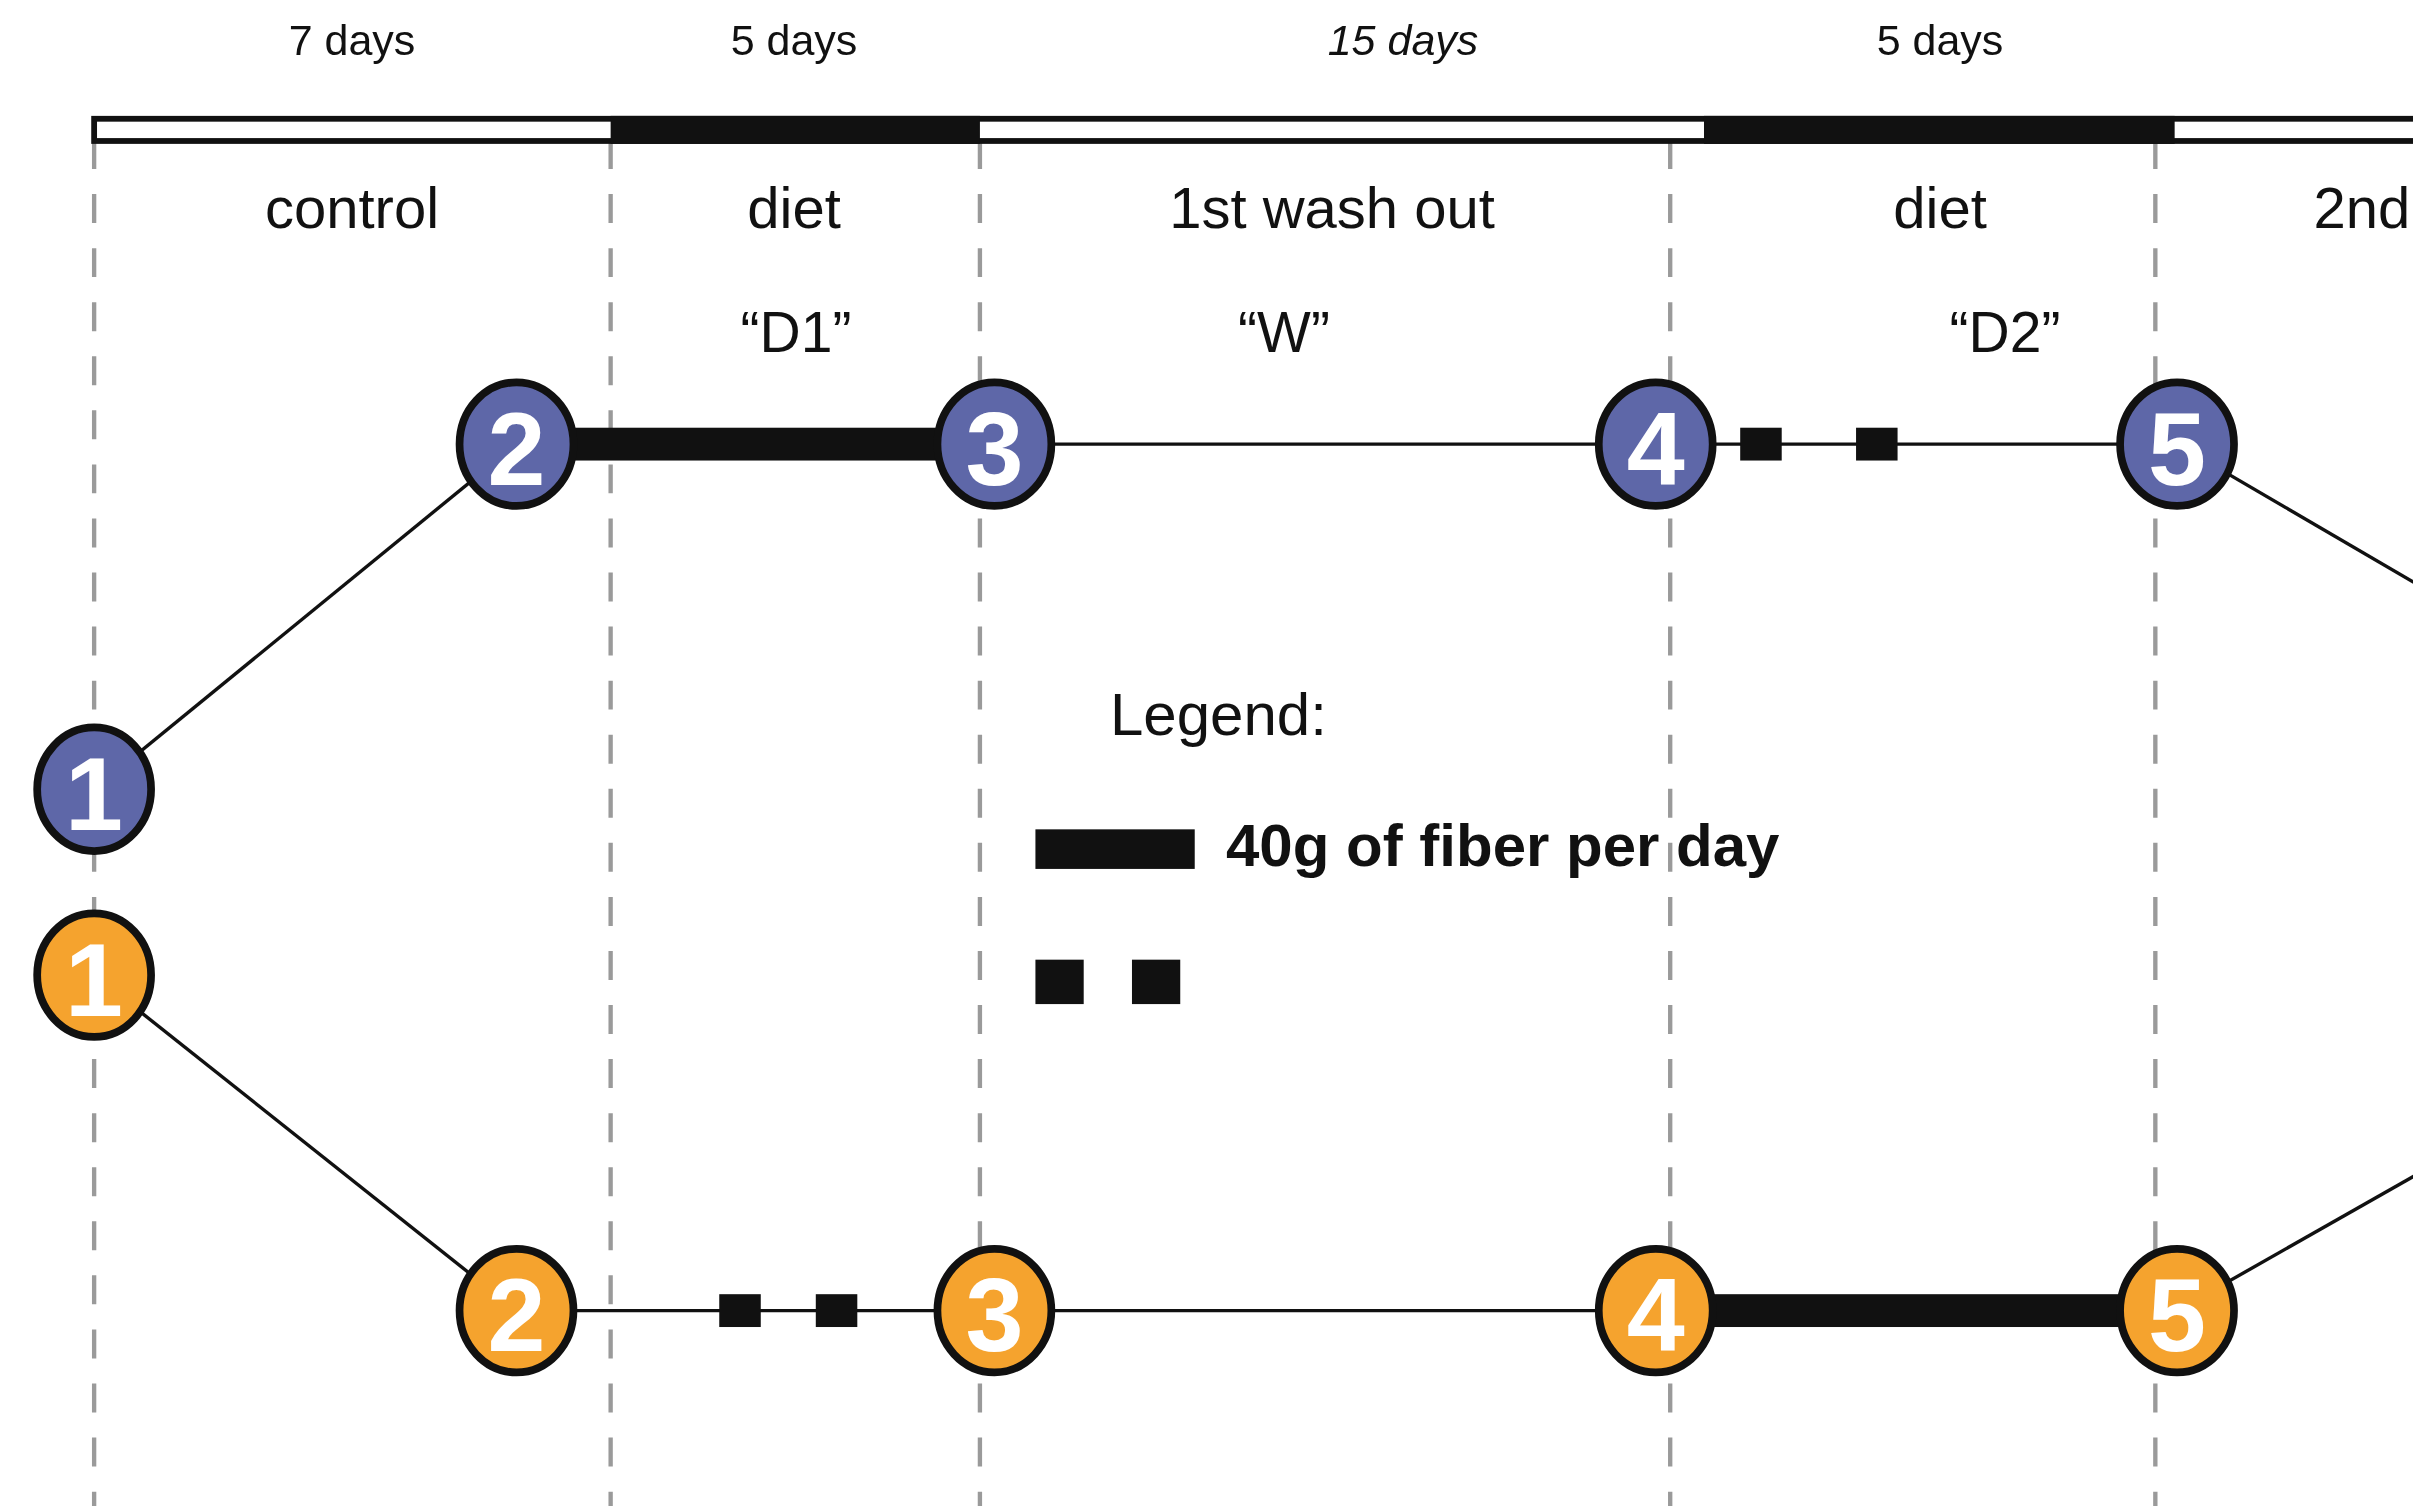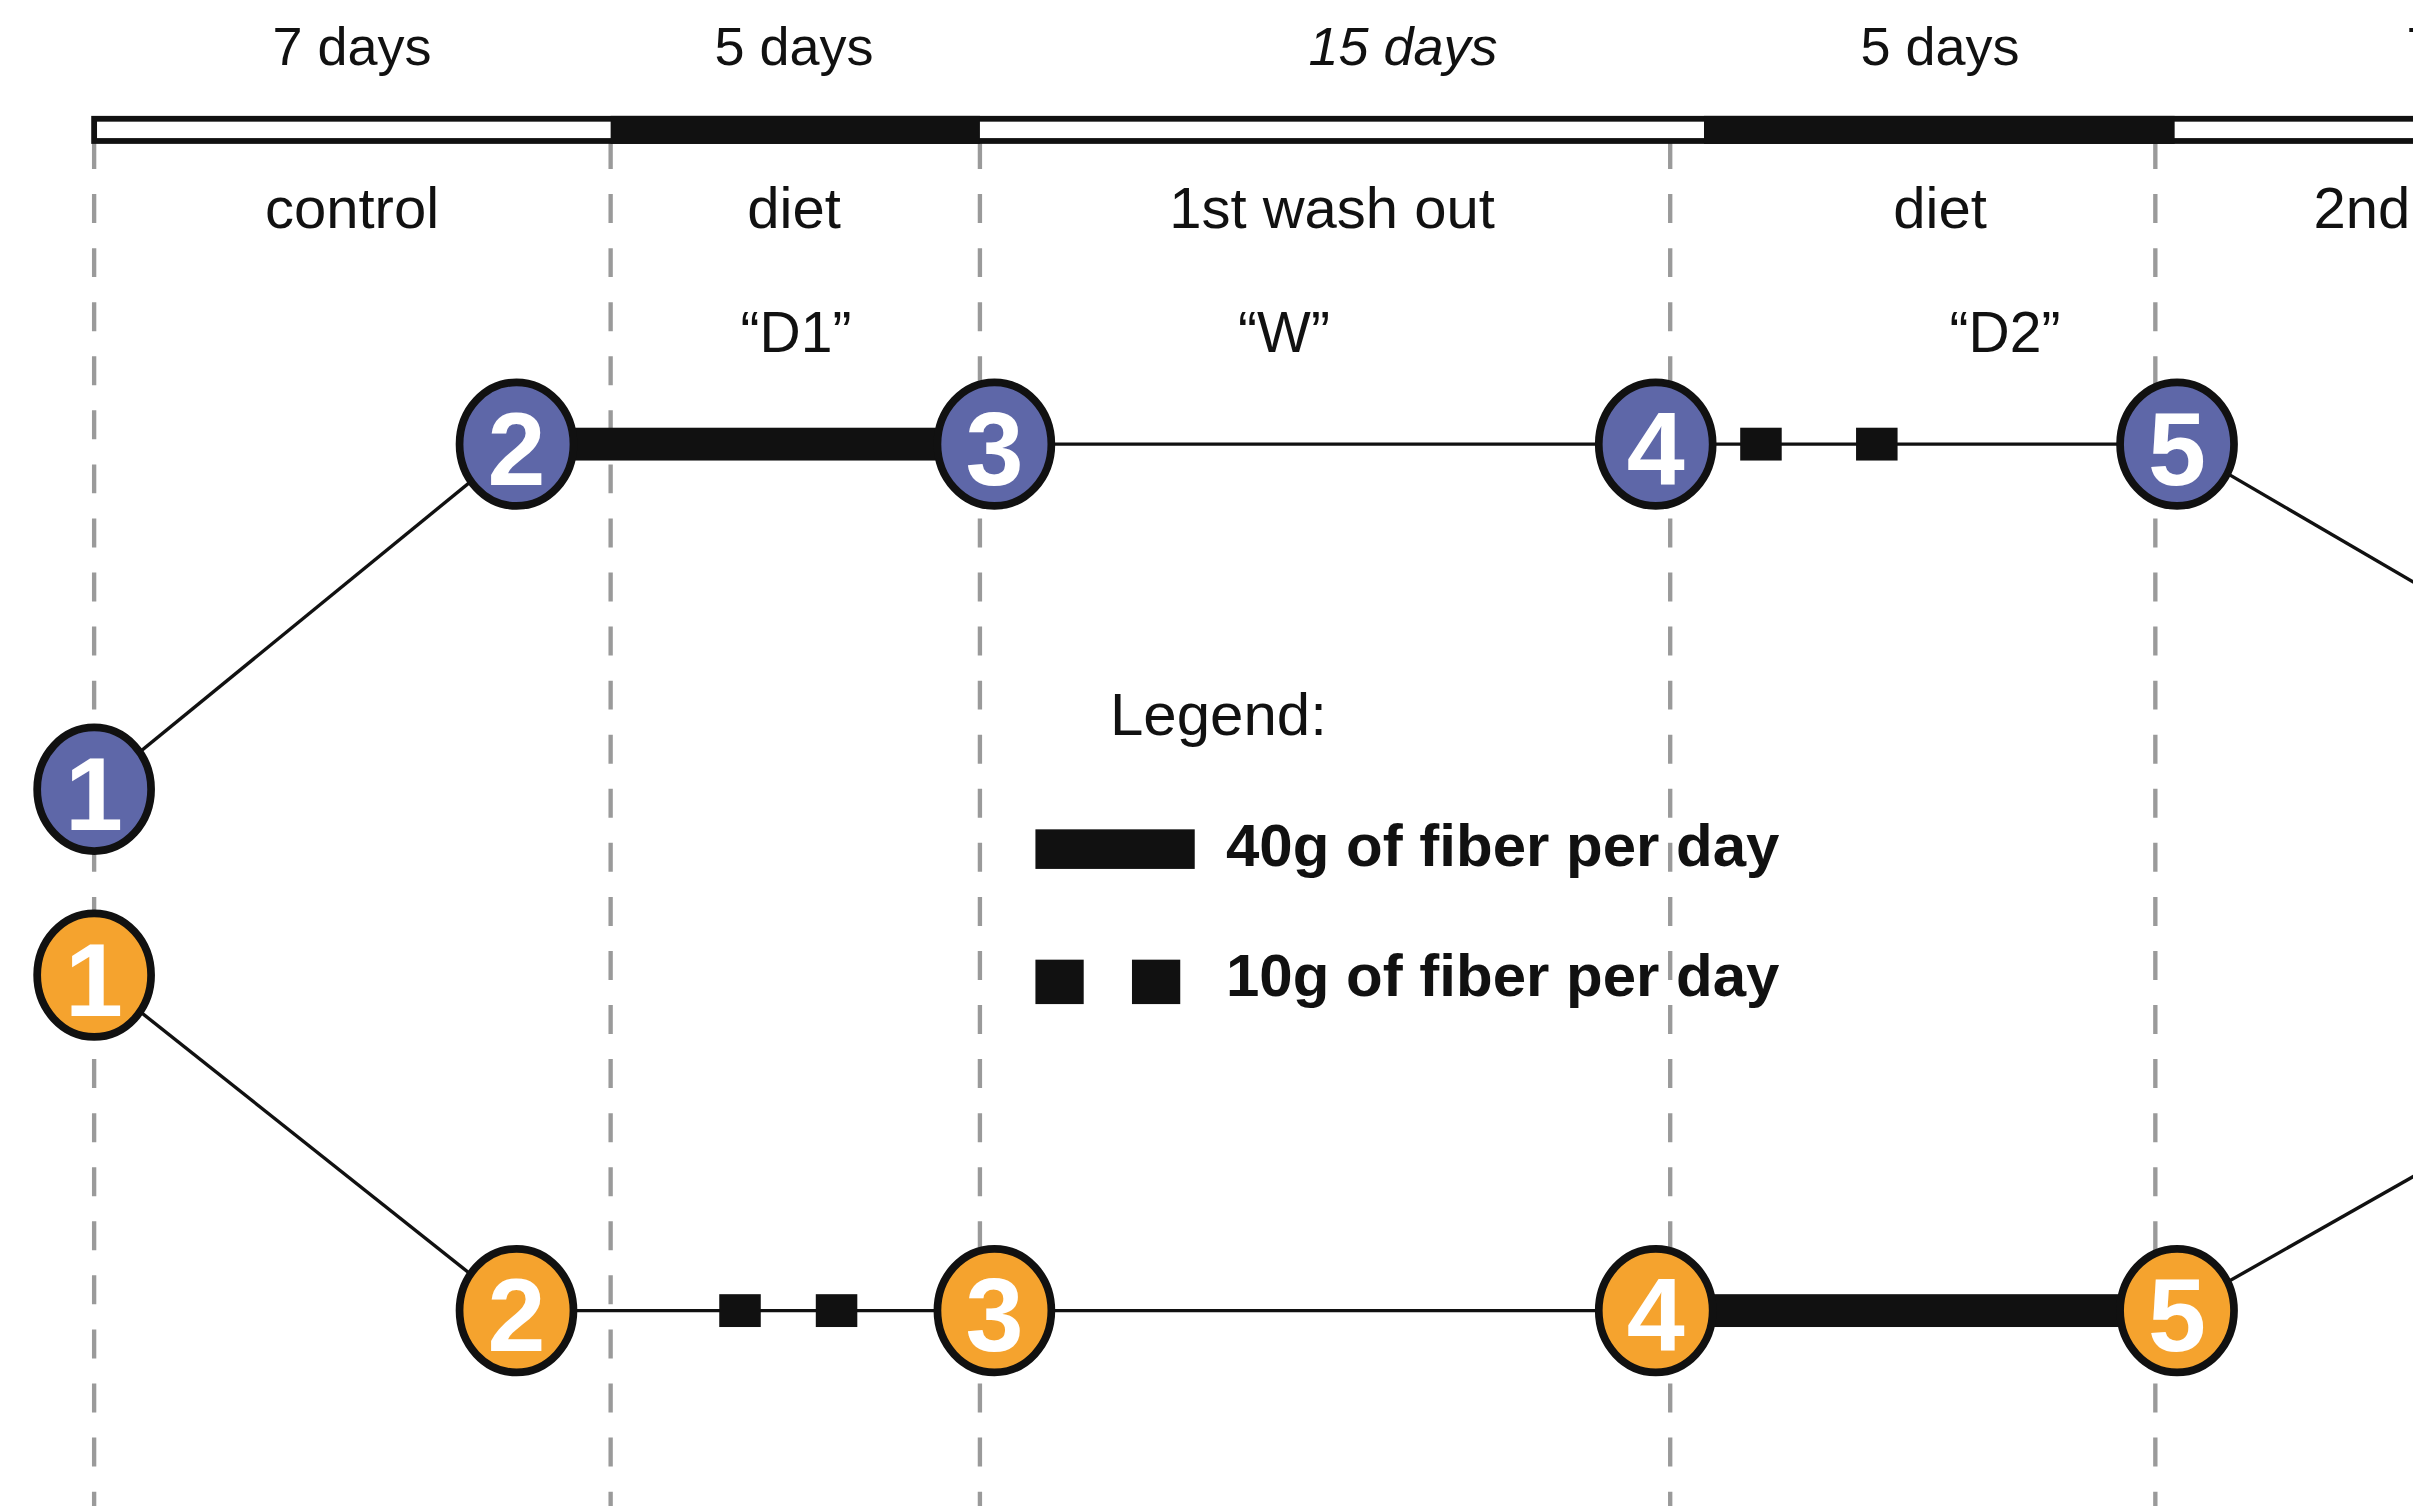--- a/index.html
+++ b/index.html
@@ -1,21 +1,21 @@
 <!DOCTYPE html>
 <html style="font-size:7.7px"><head>
 <meta charset="utf-8">
 <style>
   html,body{margin:0;padding:0;background:#ffffff;}
   body{width:2877px;height:1510px;position:relative;overflow:hidden;
        font-family:"Liberation Sans","DejaVu Sans",sans-serif;color:#111111;}
   #stage{position:absolute;inset:0;width:2877px;height:1510px;}
   svg#canvas{position:absolute;left:0;top:0;width:2877px;height:1510px;}
   .txt{position:absolute;white-space:nowrap;line-height:1;}
-  .period-label{font-size:54px;transform:translate(-50%,0);}
+  .period-label{font-size:43px;transform:translate(-50%,0);}
   .phase-label{font-size:58px;transform:translate(-50%,0);}
   .code-label{font-size:57px;transform:translate(-50%,0);}
   .legend-title{font-size:60px;}
   .legend-text{font-size:60px;font-weight:bold;}
   .node-num{fill:#ffffff;font-family:"Liberation Sans","DejaVu Sans",sans-serif;
             font-size:216px;font-weight:700;text-anchor:middle;dominant-baseline:central;}
 </style>
 </head>
 <body>
 
@@ -131,16 +131,15 @@
   <div class="txt phase-label" style="left:1332px;top:179px;">1st wash out</div>
   <div class="txt phase-label" style="left:1940px;top:179px;">diet</div>
   <div class="txt phase-label" style="left:2486px;top:179px;">2nd wash out</div>
 
   <div class="txt code-label" style="left:796px;top:304px;">“D1”</div>
   <div class="txt code-label" style="left:1284px;top:304px;">“W”</div>
   <div class="txt code-label" style="left:1965px;top:304px;margin-left:40px;">“D2”</div>
 
   <div class="txt legend-title" style="left:1064px;top:685px;margin-left:46px;">Legend:</div>
   <div class="txt legend-text" style="left:1226px;top:816px;">40g of fiber per day</div>
-  <div class="txt legend-text" style="left:1226px;top:946px;">10g of fiber per day</div>
 
 </div>
 
 
 </body></html>

